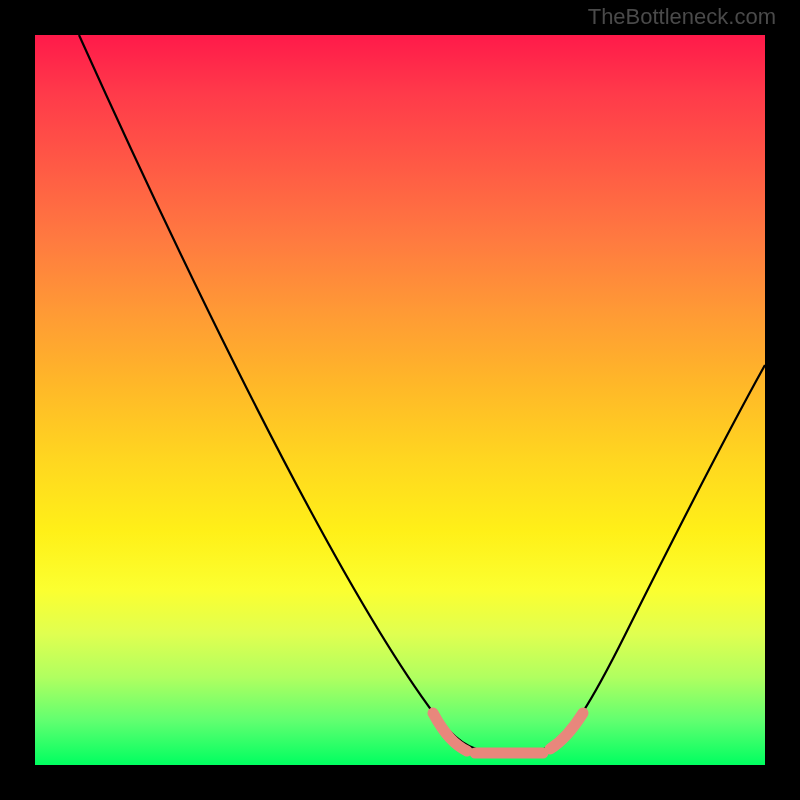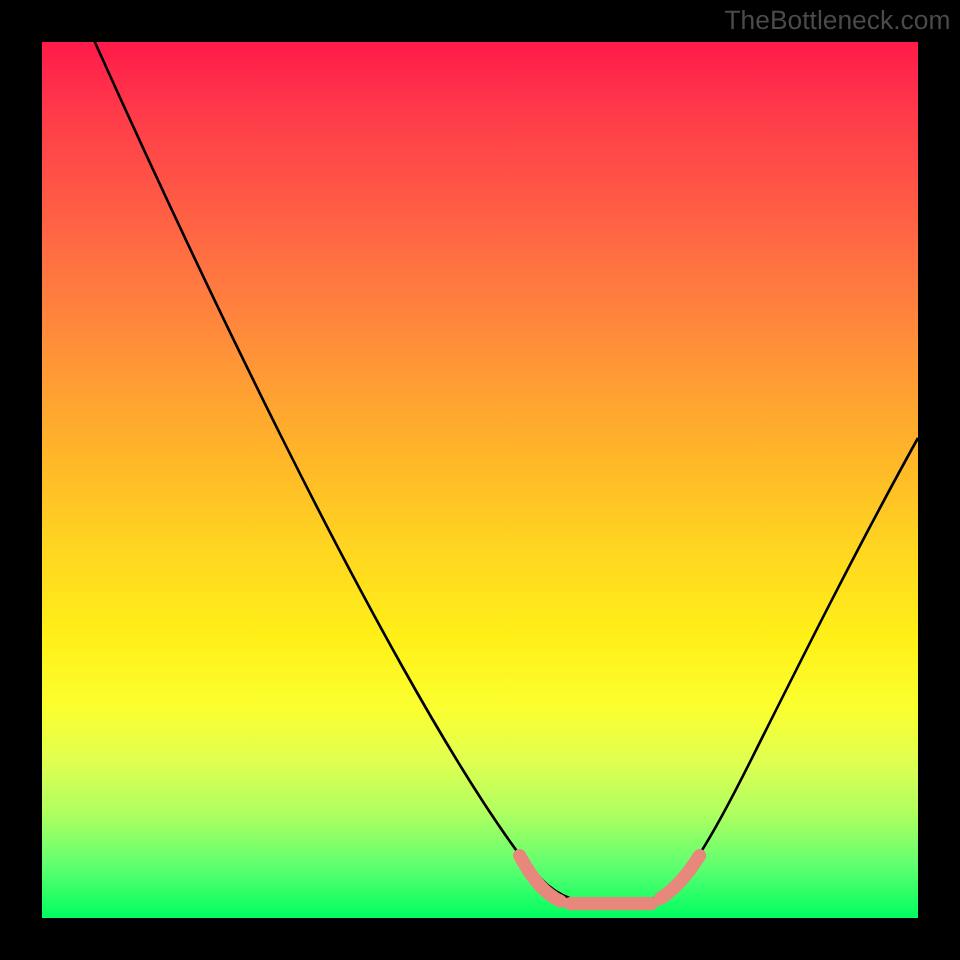--- a/index.html
+++ b/index.html
@@ -7,21 +7,21 @@
     width: 800px;
     height: 800px;
     background: #000;
     position: relative;
     font-family: Arial, sans-serif;
     overflow: hidden;
   }
   .attribution {
     position: absolute;
     top: 4px;
-    right: 8px;
+    right: 24px;
     color: #4a4a4a;
     font-size: 22px;
     font-weight: 500;
     z-index: 10;
   }
   .plot-area {
     position: absolute;
     left: 35px;
     top: 35px;
     width: 730px;

